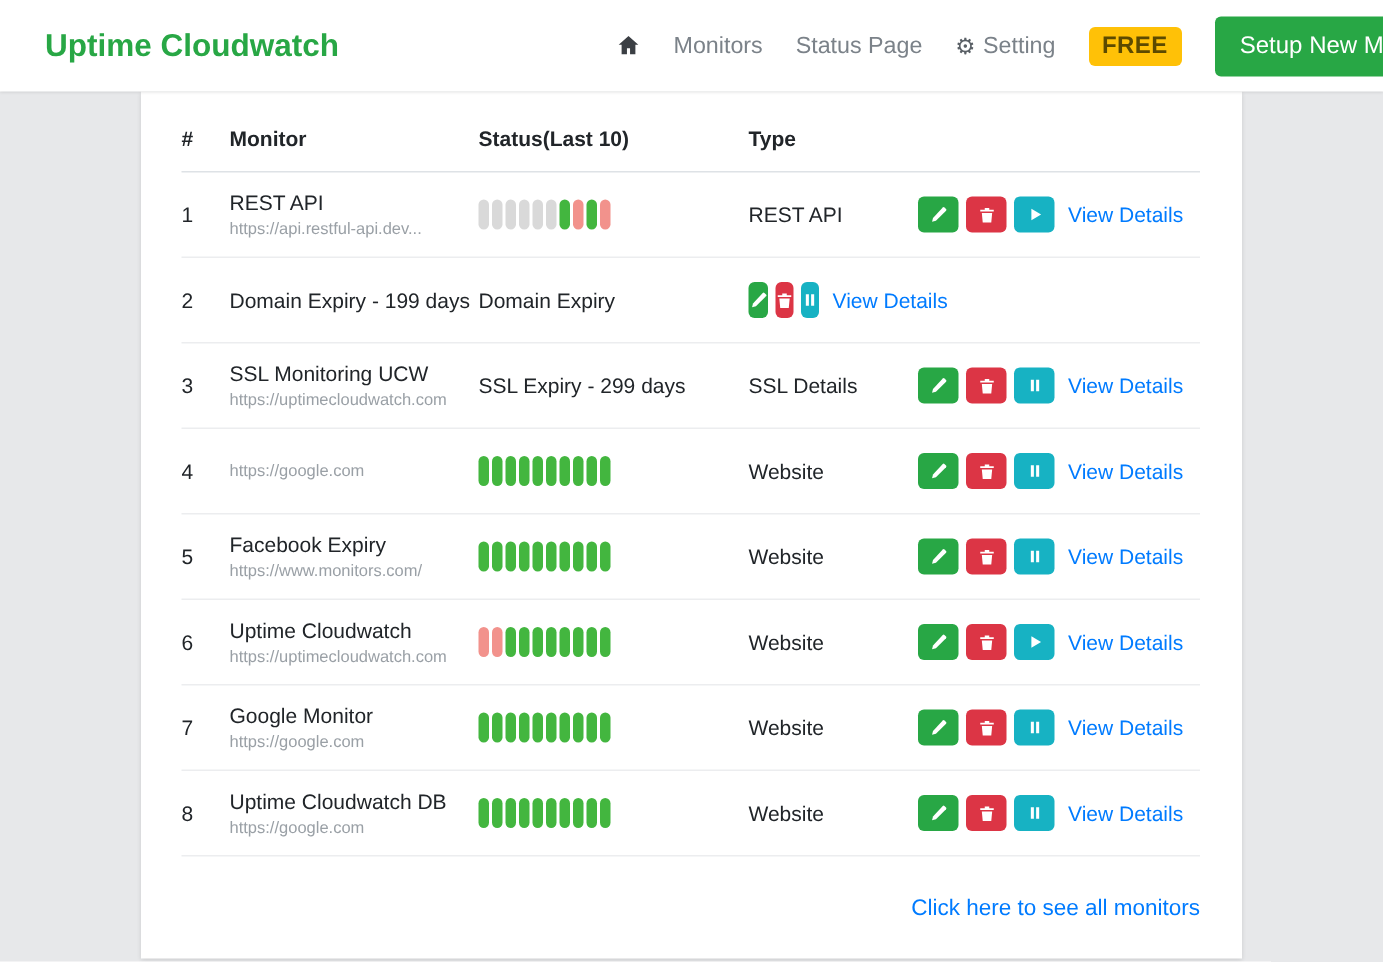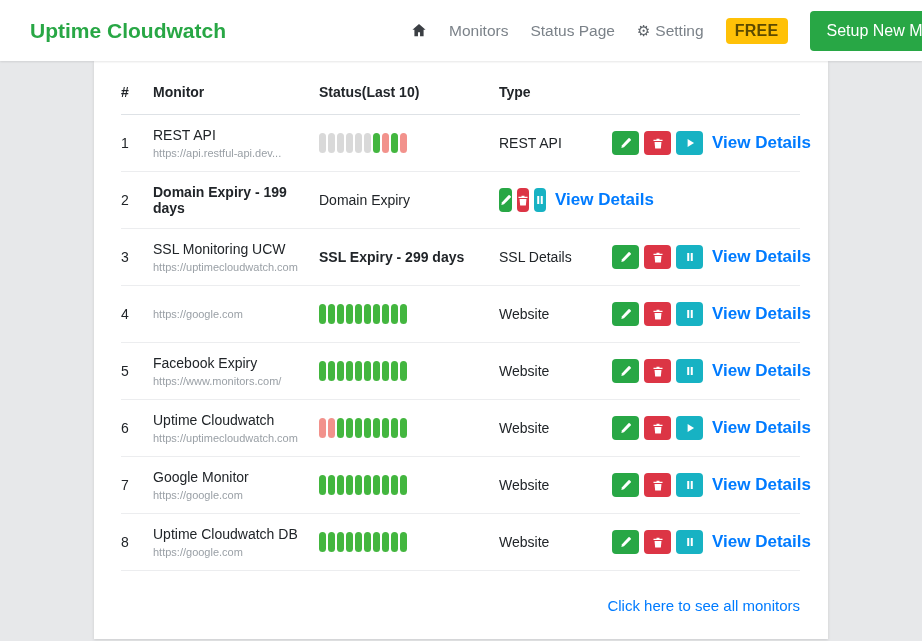--- a/index.html
+++ b/index.html
@@ -99,44 +99,43 @@
   .c-status { display: flex; align-items: center; }
   .bars { display: flex; gap: 2px; }
   .bar {
     width: 7px; height: 20px;
     border-radius: 3.5px;
     display: inline-block;
   }
   .bar-green { background: var(--bar-green, #43b63f); }
   .bar-red   { background: var(--bar-red, #f2928c); }
   .bar-gray  { background: var(--bar-gray, #d9d9d9); }
-  .status-text { font-size: 14px; color: #212529; font-weight: bold; }
+  .status-text { font-size: 14px; color: #212529; }
   .c-actions { display: flex; align-items: center; gap: 5px; }
   .abtn {
     width: 27px; height: 24px;
     border: none;
     border-radius: 4px;
     display: flex;
     align-items: center;
     justify-content: center;
     cursor: pointer;
     padding: 0;
   }
   .abtn svg { display: block; }
   .abtn.edit   { background: var(--edit-green, #28a745); }
   .abtn.del    { background: var(--delete-red, #dc3545); }
   .abtn.toggle { background: var(--toggle-teal, #17b2c3); }
   .details {
     color: var(--link-blue, #007bff);
-    font-size: 17px;
+    font-size: 14px;
     text-decoration: none;
     margin-left: 4px;
     cursor: pointer;
     white-space: nowrap;
-    font-weight: bold;
   }
   .card-footer {
     text-align: right;
     padding-top: 26px;
   }
   .footer-link {
     color: var(--link-blue, #007bff);
     font-size: 15px;
     text-decoration: none;
     cursor: pointer;

